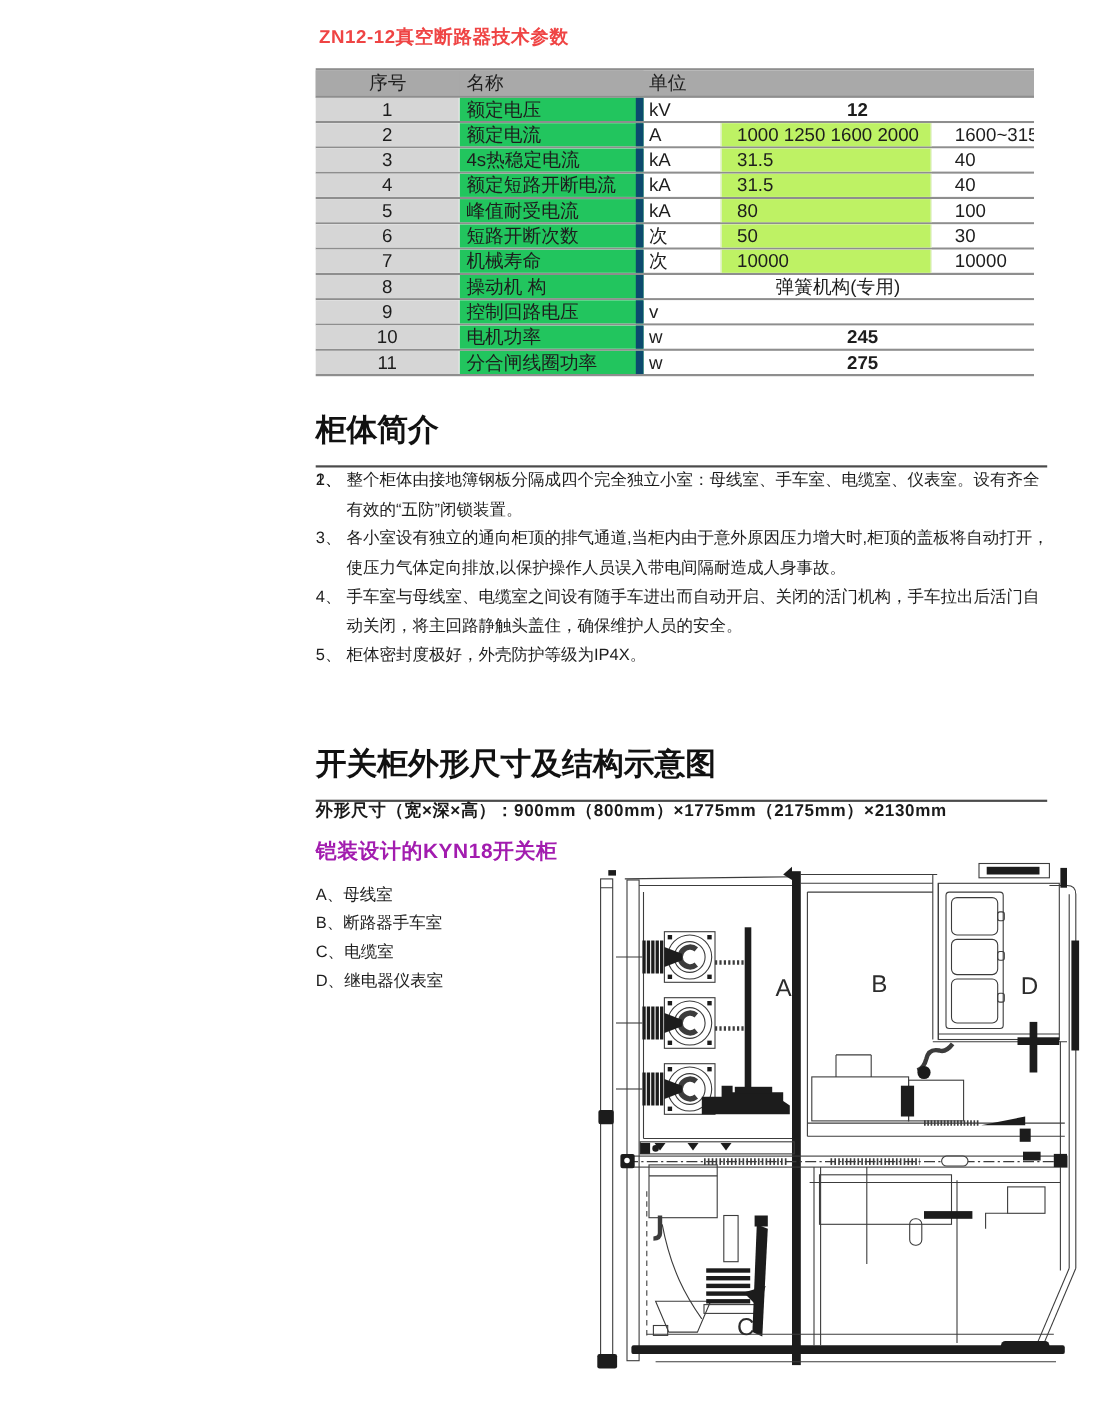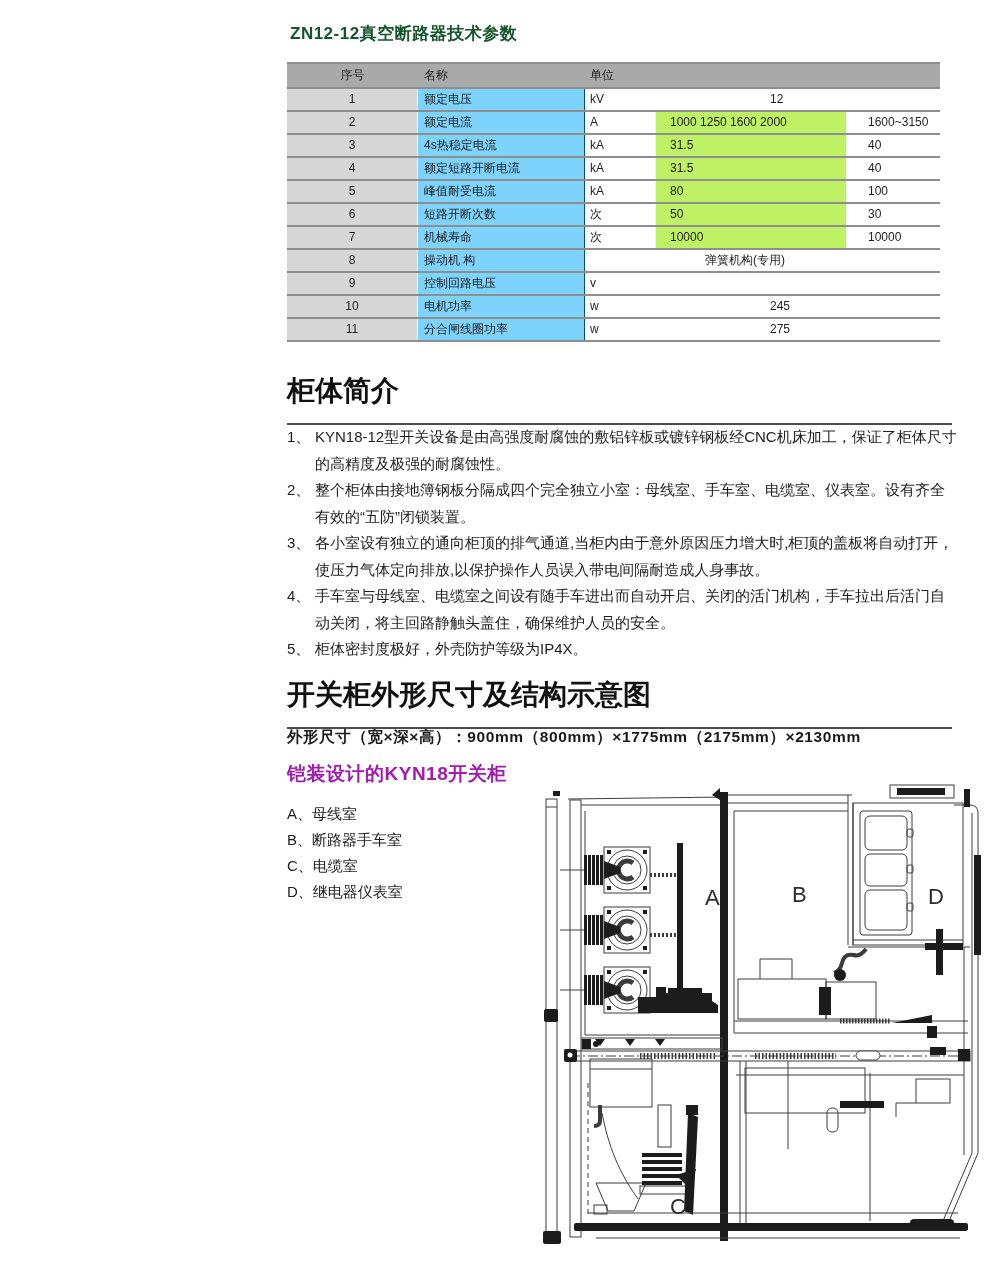--- a/index.html
+++ b/index.html
@@ -5,34 +5,34 @@
   * { box-sizing: border-box; margin: 0; padding: 0; }
   html,body { background:#ffffff; }
   body {
     width:1000px; height:1275px; position:relative; overflow:hidden;
     font-family:"Liberation Sans","DejaVu Sans",sans-serif;
     color:#1d1d1d;
   }
   .abs { position:absolute; }
 
   
-  .doc-title { left:290px; top:22px; font-size:17px; font-weight:bold; letter-spacing:0.5px; color:#14532d; }
+  .doc-title { left:290px; top:22px; font-size:17px; font-weight:bold; letter-spacing:0.5px; color:#ef4444; }
 
   
-  .ptable { left:287px; top:62px; width:653px; border-top:2px solid #8e8e8e; font-size:12px; }
+  .ptable { left:287px; top:62px; width:653px; border-top:2px solid #8e8e8e; font-size:17px; }
   .trow { display:flex; height:23px; line-height:21px; border-bottom:2px solid #8e8e8e; background:#fff; }
   .trow.thead { height:25px; line-height:23px; background:#a9a9a9; font-weight:normal; }
   .cell { height:100%; overflow:hidden; white-space:nowrap; }
   .c-no   { width:131px; text-align:center; background:#d6d6d6; border-right:1px solid #f2f2f2; }
-  .c-name { width:167px; padding-left:6px;  background:#7dd3fc; border-right:1px solid #0c4a6e;}
+  .c-name { width:167px; padding-left:6px;  background:#22c55e; border-right:7px solid #0c4a6e;}
   .c-unit { width:70px;  padding-left:5px; }
   .c-v1   { width:192px; padding-left:14px; }
   .split .c-v1 { background:#bef264; border-left:1px solid #f2f2f2; border-right:1px solid #f2f2f2; }
   .c-v2   { flex:1; padding-left:21px; }
-  .c-merged { flex:1; padding-left:115px; }
+  .c-merged { flex:1; padding-left:115px;font-weight:bold; }
   .c-merged-wide { flex:1; padding-left:120px; }
   .thead .c-no, .thead .c-name { background:#a9a9a9; border-right:none; }
   .thead .c-valhead { flex:1; text-align:center; }
 
   
   .sec-head { left:287px; width:665px; font-size:28px; font-weight:bold; color:#111;
               padding-bottom:13px; border-bottom:2px solid #4a4a4a; }
   .sec1 { top:372px; }
   .sec2 { top:676px; }
   .paras { left:287px; top:424px; width:670px; font-size:15px; line-height:26.5px; color:#1d1d1d; }
@@ -128,21 +128,21 @@
     <div class="cell c-no">11</div>
     <div class="cell c-name">分合闸线圈功率</div>
     <div class="cell c-unit">w</div>
     <div class="cell c-merged">275</div>
   </div>
 </div>
 
 <div class="abs sec-head sec1">柜体简介</div>
 
 <div class="abs paras">
-  <p><span class="marker">1、</span><span>KYN18-12型开关设备是由高强度耐腐蚀的敷铝锌板或镀锌钢板经CNC机床加工，保证了柜体尺寸的高精度及极强的耐腐蚀性。</span></p>
+  <p><span class="marker">1、</span></p>
   <p><span class="marker">2、</span><span>整个柜体由接地簿钢板分隔成四个完全独立小室：母线室、手车室、电缆室、仪表室。设有齐全有效的“五防”闭锁装置。</span></p>
   <p><span class="marker">3、</span><span>各小室设有独立的通向柜顶的排气通道,当柜内由于意外原因压力增大时,柜顶的盖板将自动打开，使压力气体定向排放,以保护操作人员误入带电间隔耐造成人身事故。</span></p>
   <p><span class="marker">4、</span><span>手车室与母线室、电缆室之间设有随手车进出而自动开启、关闭的活门机构，手车拉出后活门自动关闭，将主回路静触头盖住，确保维护人员的安全。</span></p>
   <p><span class="marker">5、</span><span>柜体密封度极好，外壳防护等级为IP4X。</span></p>
 </div>
 
 <div class="abs sec-head sec2">开关柜外形尺寸及结构示意图</div>
 <div class="abs dim-line">外形尺寸（宽×深×高）：900mm（800mm）×1775mm（2175mm）×2130mm</div>
 
 <div class="abs sub-head">铠装设计的KYN18开关柜</div>

